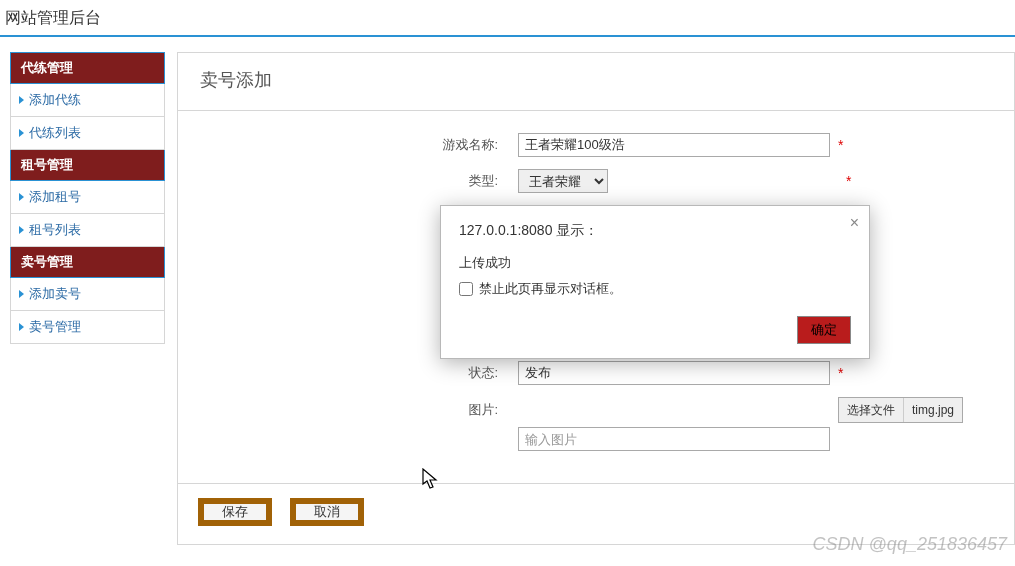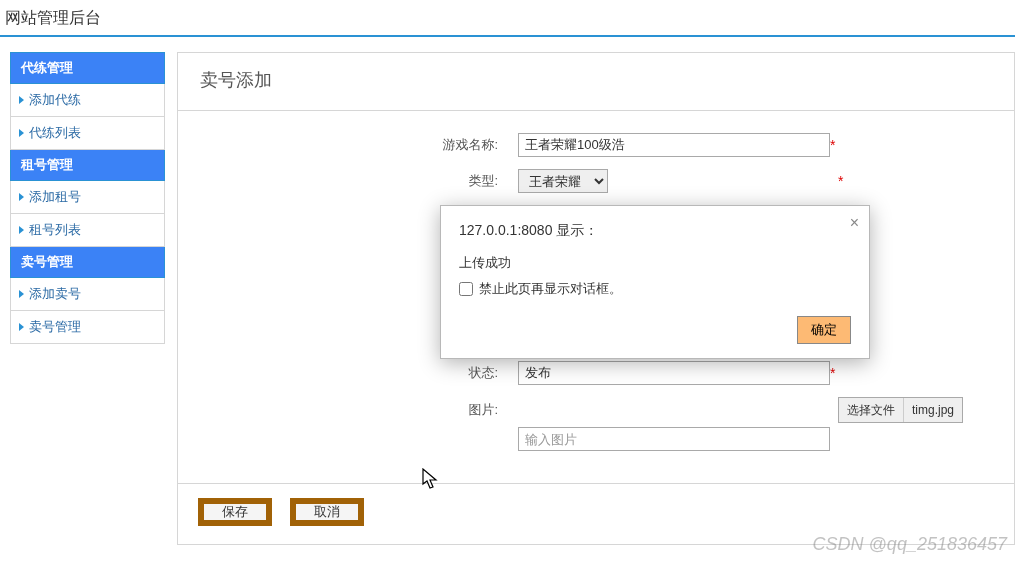--- a/index.html
+++ b/index.html
@@ -1,49 +1,49 @@
 <!DOCTYPE html>
 <html><head>
   <meta charset="utf-8">
   <style>
     * { box-sizing: border-box; margin: 0; padding: 0; font-family: "Microsoft YaHei", Arial, sans-serif; }
     body { background: #fff; font-size: 13px; color: #333; width: 1015px; height: 566px; overflow: hidden; position: relative; }
     .header { border-bottom: 2px solid #2a92d4; padding: 8px 5px 6px; font-size: 16px; color: #333; }
     .container { display: flex; padding: 15px 0 0 10px; gap: 12px; }
     .sidebar { width: 155px; }
-    .nav-group-title { background: #3b82f6; color: #fff; font-size: 13px; padding: 6px 10px; font-weight: bold; border: 1px solid #2a92d4; }
+    .nav-group-title { background: #7f1d1d; color: #fff; font-size: 13px; padding: 6px 10px; font-weight: bold; border: 1px solid #2a92d4; }
     .nav-item { border: 1px solid #d6d6d6; border-top: none; padding: 7px 10px 7px 18px; font-size: 13px; color: #2b6aa5; cursor: pointer; position: relative; background: #fff; }
     .nav-item::before { content: ""; position: absolute; left: 8px; top: 50%; transform: translateY(-50%); width: 0; height: 0; border-top: 4px solid transparent; border-bottom: 4px solid transparent; border-left: 5px solid #2a92d4; }
     .nav-group + .nav-group { margin-top: 0; }
     .nav-group:not(:first-child) .nav-group-title { margin-top: -1px; }
     .main { flex: 1; border: 1px solid #d6d6d6; padding: 0; margin-right: 0; }
     .panel-title { padding: 15px 22px 8px; font-size: 18px; color: #555; }
     .panel-sep { border-top: 1px solid #d6d6d6; margin: 10px 0 0; }
     .form-area { padding: 22px 20px 10px; }
     .form-row { display: flex; align-items: center; margin-bottom: 12px; }
     .form-label { width: 320px; text-align: right; padding-right: 20px; font-size: 13px; color: #555; }
-    .form-control-wrap { display: flex; align-items: center; flex: 1; }
+    .form-control-wrap { display: flex; align-items: center; gap: 8px; flex: 1; }
     .form-input, .form-select { width: 312px; height: 24px; border: 1px solid #a9a9a9; padding: 2px 6px; font-size: 13px; color: #333; }
     .form-input::placeholder { color: #999; }
     .form-select { height: 24px; background: #efefef; }
     .req-star { color: #d00; font-size: 14px; }
     .file-btn { display: inline-flex; align-items: center; border: 1px solid #a9a9a9; background: #efefef; height: 26px; }
     .file-btn-label { padding: 0 8px; font-size: 12px; border-right: 1px solid #ccc; height: 100%; display: flex; align-items: center; }
     .file-btn-name { padding: 0 8px; font-size: 12px; }
     .btn-row { display: flex; gap: 18px; padding: 14px 20px 18px; }
     .btn { width: 74px; height: 28px; border: 6px solid #a16207; background: #f5f5f5; font-size: 13px; color: #333; cursor: pointer; display: flex; align-items: center; justify-content: center; }
     
     .dialog { position: absolute; left: 440px; top: 205px; width: 430px; background: #fff; border: 1px solid #b8b8b8; box-shadow: 0 4px 20px rgba(0,0,0,0.3); padding: 16px 18px 14px; }
     .dialog-close { position: absolute; right: 10px; top: 8px; font-size: 16px; color: #888; cursor: pointer; }
     .dialog-title { font-size: 14px; color: #333; margin-bottom: 14px; }
     .dialog-msg { font-size: 13px; color: #333; margin-bottom: 8px; }
     .dialog-check { display: flex; align-items: center; gap: 6px; font-size: 13px; color: #333; margin-bottom: 18px; }
     .dialog-check input { width: 14px; height: 14px; }
     .dialog-actions { display: flex; justify-content: flex-end; }
-    .dialog-ok { width: 54px; height: 28px; border: 1px solid #888; background: #fdba74; font-size: 13px; cursor: pointer; }
+    .dialog-ok { width: 54px; height: 28px; border: 1px solid #888; background: #b91c1c; font-size: 13px; cursor: pointer; }
     
     .watermark { position: absolute; right: 8px; bottom: 11px; font-size: 18px; color: rgba(120,120,120,0.45); font-style: italic; font-family: Arial, sans-serif; }
     
     .cursor { position: absolute; left: 422px; top: 468px; pointer-events: none; }
   </style>
 </head>
 <body>
 
 <div class="header">
   <span>网站管理后台</span>

